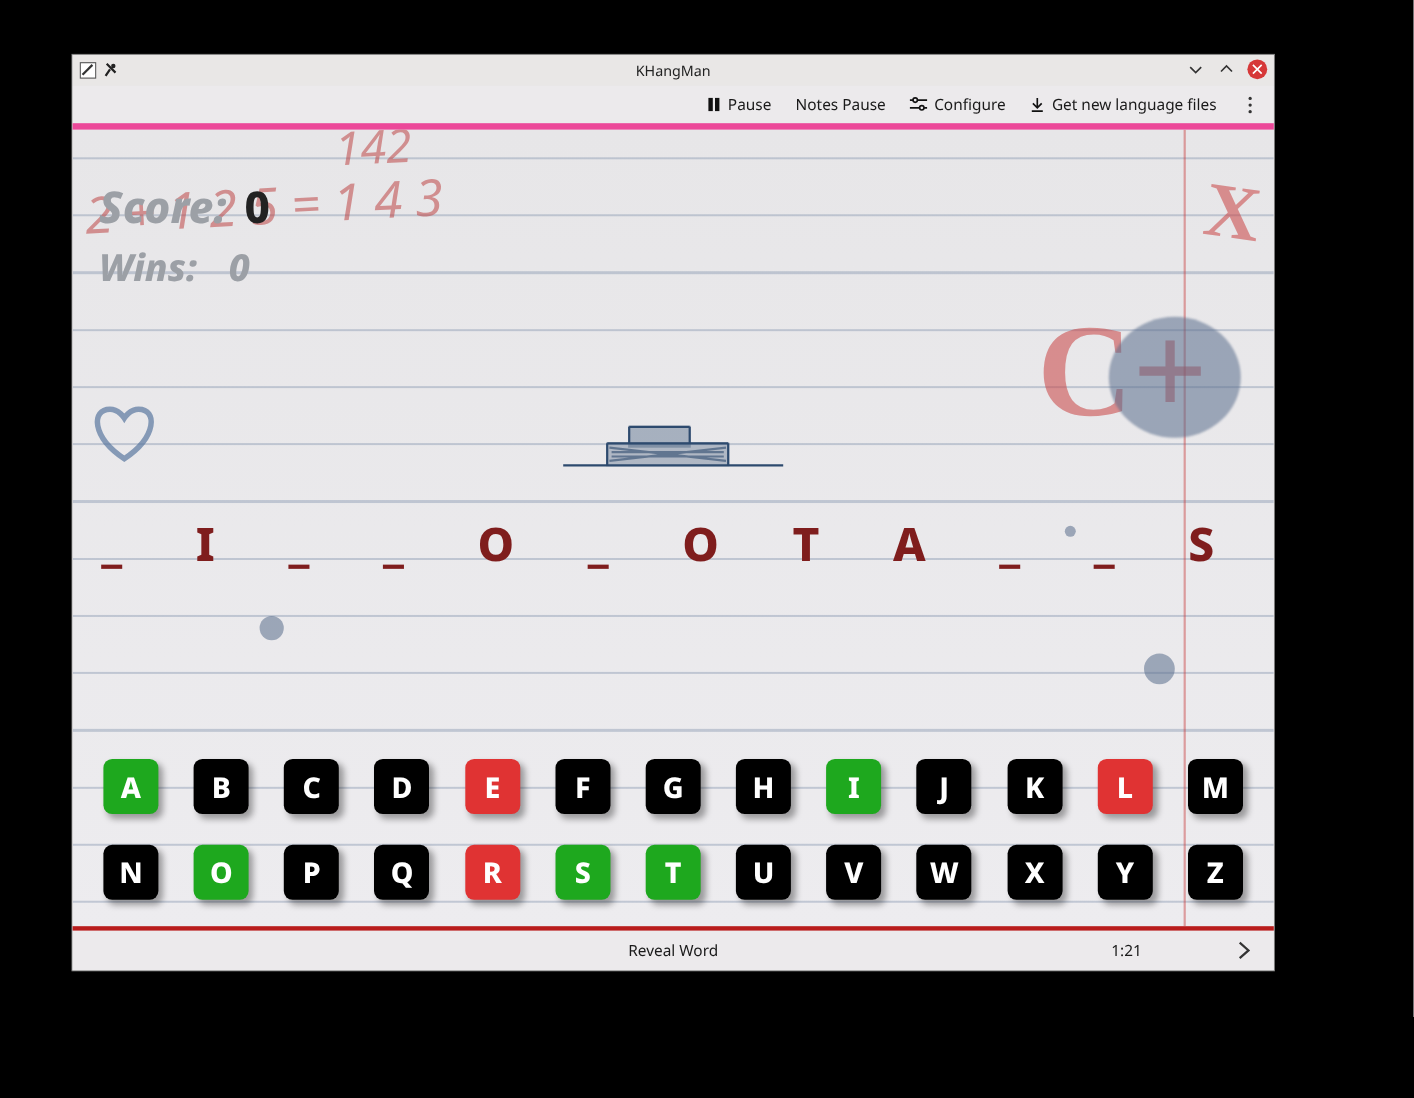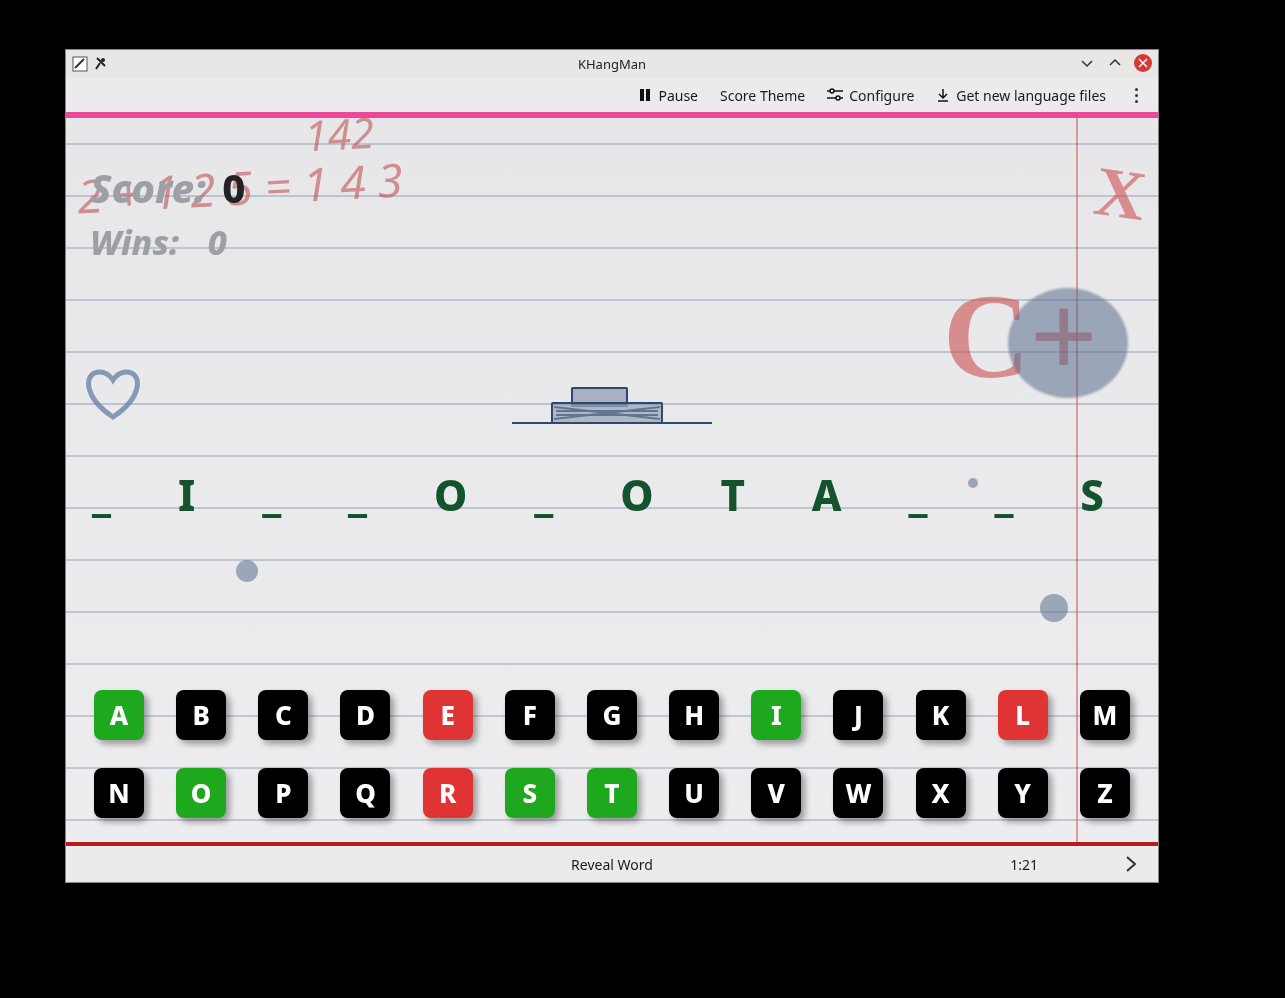--- a/index.html
+++ b/index.html
@@ -35,21 +35,21 @@
 .splat2 { bottom:220px; right:90px; width:28px; height:28px; }
 .splat3 { bottom:260px; left:170px; width:22px; height:22px; }
 .splat4 { top:360px; right:180px; width:10px; height:10px; }
 .hud { position:absolute; top:42px; left:18px; right:19px; display:flex; justify-content:space-between; color:#9ca0a6; font-weight:800; font-size:40px; font-style:italic; }
 .hud .left span, .hud .right span { margin-left:6px; }
 .hud .val-dark { color:#222; font-style:normal; }
 .hud .left { display:flex; flex-direction:column; gap:4px; }
 .hud .right { white-space:nowrap; }
 .sub { font-size:34px; }
 .hang-fig { position:absolute; top:255px; left:50%; transform:translateX(-50%); }
-.word { position:absolute; top:348px; left:0; right:0; text-align:center; font-size:42px; font-weight:800; color:#14532d; letter-spacing:28px; }
+.word { position:absolute; top:348px; left:0; right:0; text-align:center; font-size:42px; font-weight:800; color:#7f1d1d; letter-spacing:28px; }
 .keyboard { position:absolute; left:28px; right:28px; bottom:24px; }
 .krow { display:flex; justify-content:space-between; margin-bottom:28px; }
 .krow:last-child { margin-bottom:0; }
 .key { width:50px; height:50px; border-radius:8px; background:#000; color:#fff; display:flex; align-items:center; justify-content:center; font-size:26px; font-weight:800; cursor:pointer; box-shadow:4px 4px 6px rgba(0,0,0,0.35); }
 .key.correct { background:#1ea81e; }
 .key.wrong { background:#e03333; }
 .footer { height:40px; background:#eceaec; border-top:4px solid #b91c1c; position:relative; display:flex; align-items:center; font-size:14px; color:#1a1a1a; }
 .footer .reveal { position:absolute; left:50%; transform:translateX(-50%); cursor:pointer; }
 .footer .timer { position:absolute; right:120px; }
 .footer .next { position:absolute; right:18px; cursor:pointer; }
@@ -97,21 +97,21 @@
     <div class="tool">
       <span>
         <svg width="14" height="14" viewBox="0 0 14 14">
             <rect x="2" y="1" width="4" height="12" fill="#111"></rect>
             <rect x="8" y="1" width="4" height="12" fill="#111"></rect>
           </svg>
       </span>
       <span>Pause</span>
     </div>
     <div class="tool">
-      <span>Score Theme</span>
+      <span>Notes Pause</span>
     </div>
     <div class="tool">
       <span>
         <svg width="16" height="14" viewBox="0 0 16 14">
             <line x1="0" y1="3" x2="16" y2="3" stroke="#111" stroke-width="1.5"></line>
             <circle cx="5" cy="3" r="2" fill="#eceaec" stroke="#111" stroke-width="1.5"></circle>
             <line x1="0" y1="10" x2="16" y2="10" stroke="#111" stroke-width="1.5"></line>
             <circle cx="11" cy="10" r="2" fill="#eceaec" stroke="#111" stroke-width="1.5"></circle>
           </svg>
       </span>

